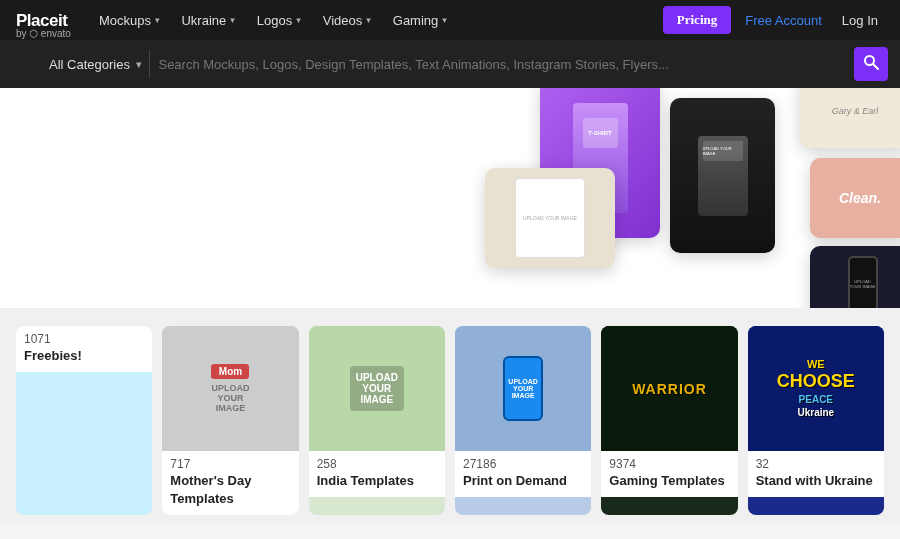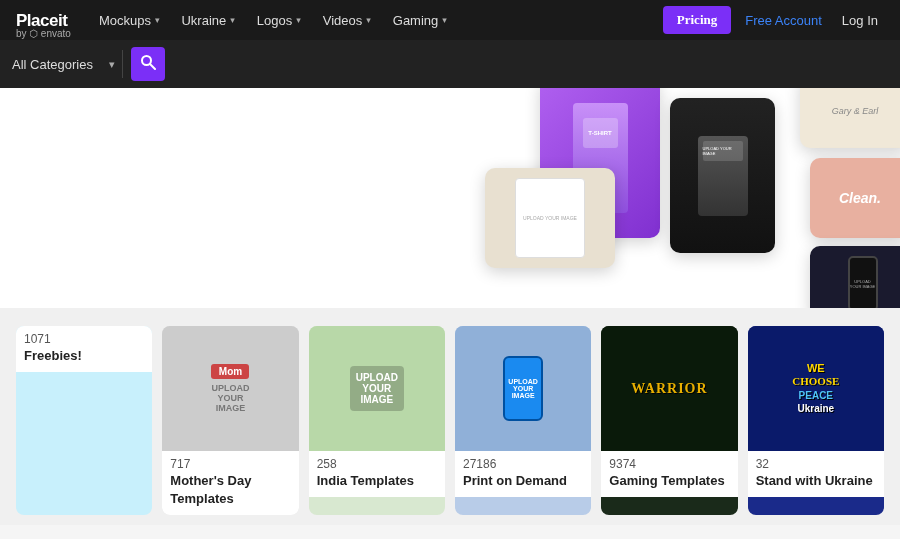--- a/index.html
+++ b/index.html
@@ -88,30 +88,31 @@
       background: #222;
       display: flex;
       align-items: center;
       height: 48px;
       padding: 0 12px;
       gap: 8px;
     }
     .search-categories {
       display: flex;
       align-items: center;
-      gap: 16px;
+      gap: 6px;
       background: transparent;
       border: none;
       color: #ddd;
       font-size: 13px;
       cursor: pointer;
       white-space: nowrap;
       padding: 0 8px 0 0;
       border-right: 1px solid #444;
       height: 28px;
+      margin-left: 37px;
     }
     .search-input-wrap {
       flex: 1;
       display: flex;
       align-items: center;
     }
     .search-input {
       width: 100%;
       background: transparent;
       border: none;
@@ -286,20 +287,23 @@
     <button class="btn-free">Free Account</button>
     <button class="btn-login">Log In</button>
   </div>
 </nav>
 
 <div class="search-bar">
   <button class="search-categories">
     <span>All Categories</span>
     <span style="color:#aaa;font-size:11px;">▾</span>
   </button>
+  <div class="search-input-wrap">
+    <input class="search-input" type="text" placeholder="Search Mockups, Logos, Design Templates, Text Animations, Instagram Stories, Flyers..." style="">
+  </div>
   <button class="search-btn">
     <span>
       <svg width="16" height="16" viewBox="0 0 16 16" fill="white">
         <circle cx="6.5" cy="6.5" r="4.5" stroke="white" stroke-width="2" fill="none"></circle>
         <line x1="10" y1="10" x2="15" y2="15" stroke="white" stroke-width="2" stroke-linecap="round"></line>
       </svg>
     </span>
   </button>
 </div>
 
@@ -389,32 +393,32 @@
           </div>
       </div>
       <div class="cat-info">
         <span class="cat-count">27186</span>
         <span class="cat-label">Print on Demand</span>
       </div>
     </div>
       <div class="cat-card" style="background: rgb(26, 42, 26);">
       <div class="cat-img" style="background:#0a1a0a;">
         <div class="cat-img-inner">
-            <div style="font-family:Liberation Serif, serif;font-weight:900;font-size:14px;color:#e8b000;text-align:center;text-shadow:1px 1px 0 #000;letter-spacing:1px;">WARRIOR</div>
+            <div style="font-family:Liberation Sans, sans-serif;font-weight:900;font-size:14px;color:#e8b000;text-align:center;text-shadow:1px 1px 0 #000;letter-spacing:1px;">WARRIOR</div>
           </div>
       </div>
       <div class="cat-info">
         <span class="cat-count">9374</span>
         <span class="cat-label">Gaming Templates</span>
       </div>
     </div>
       <div class="cat-card" style="background: rgb(26, 42, 138);">
       <div class="cat-img" style="background:#0a1a6a;">
         <div class="cat-img-inner">
-            <div style="font-family:'Arial Black',Arial,sans-serif;font-weight:900;font-size:11px;color:#ffd700;text-align:center;line-height:1.2;text-shadow:1px 1px 0 #000;">WE<br><span style="font-size:11px;font-family:Liberation Serif, serif;">CHOOSE</span><br><span style="color:#4fc3f7;font-size:10px;">PEACE</span><br><span style="color:#fff;font-size:10px;">Ukraine</span></div>
+            <div style="font-family:'Arial Black',Arial,sans-serif;font-weight:900;font-size:11px;color:#ffd700;text-align:center;line-height:1.2;text-shadow:1px 1px 0 #000;">WE<br><span style="font-size:18px;">CHOOSE</span><br><span style="color:#4fc3f7;font-size:10px;">PEACE</span><br><span style="color:#fff;font-size:10px;">Ukraine</span></div>
           </div>
       </div>
       <div class="cat-info">
         <span class="cat-count">32</span>
         <span class="cat-label">Stand with Ukraine</span>
       </div>
     </div>
     </div>
 </div>
 

